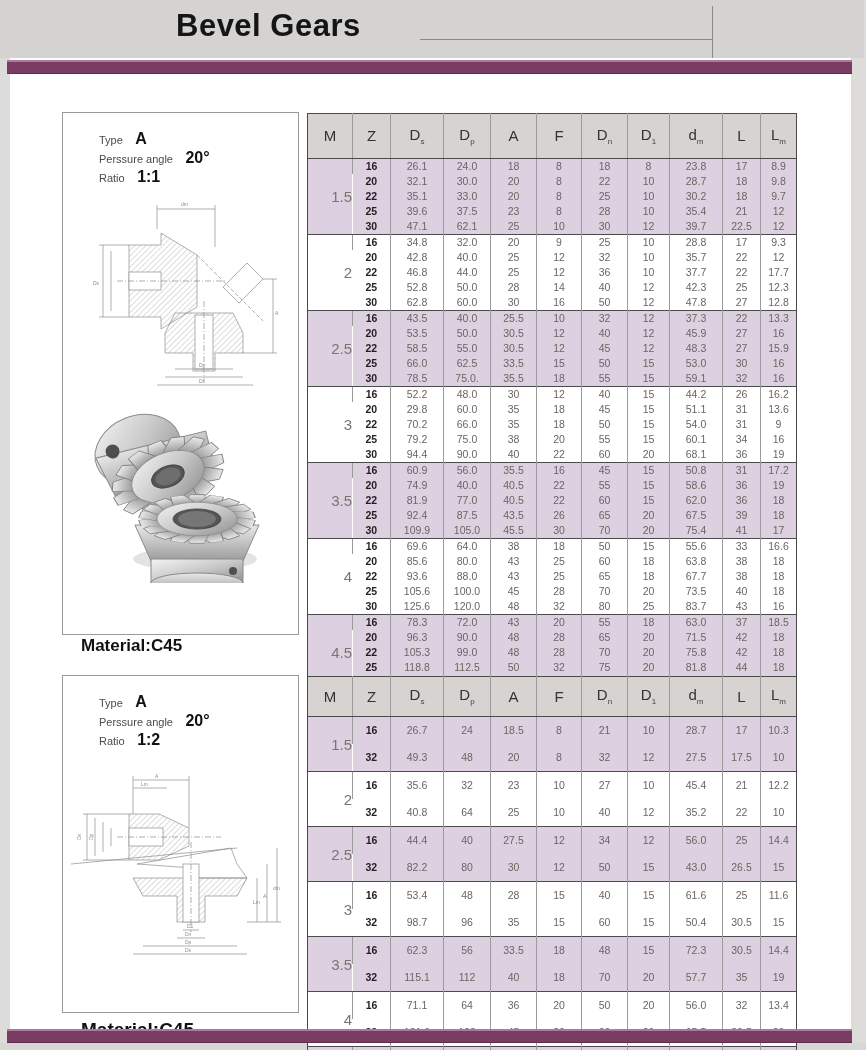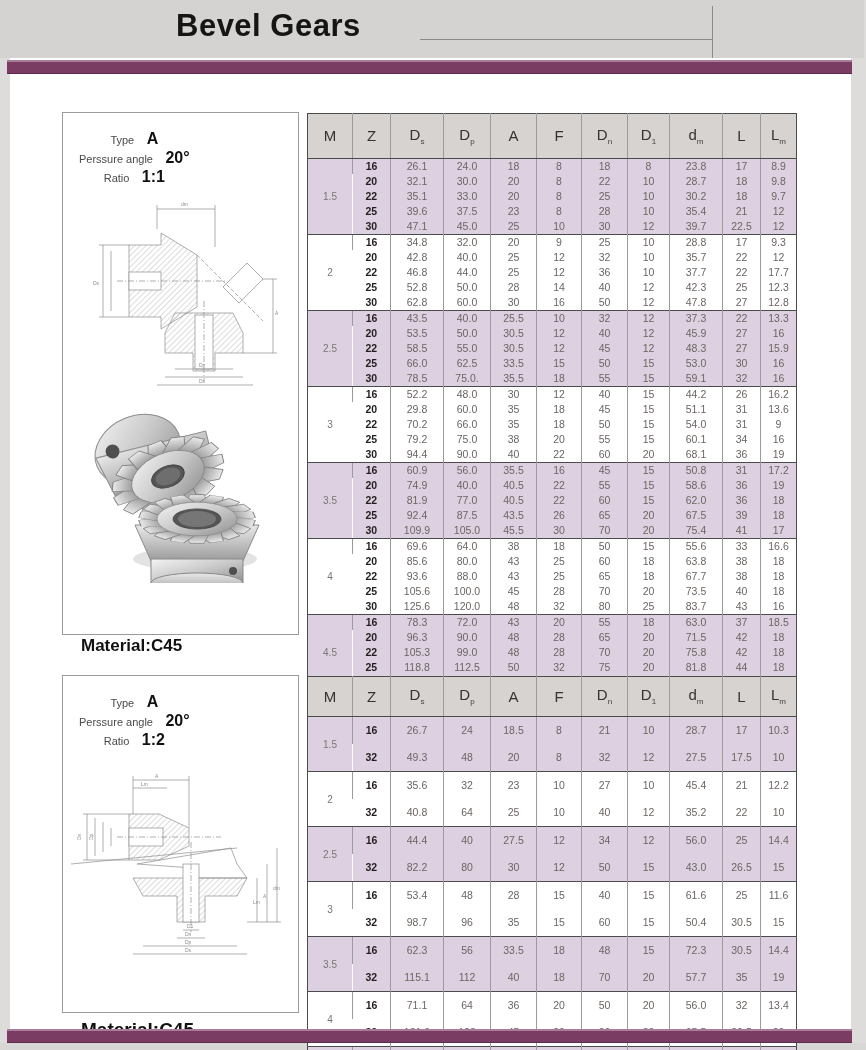--- a/index.html
+++ b/index.html
@@ -12,21 +12,21 @@
   .title-rule{position:absolute;left:420px;top:39px;width:292px;height:1px;background:#8a8a8a;}
   .title-vline{position:absolute;left:712px;top:6px;width:1px;height:52px;background:#8a8a8a;}
   .maroon-bar{position:absolute;left:7px;width:845px;height:11px;background:#7a3c63;border-top:2px solid #aa7c9b;border-bottom:1px solid #5e2c4b;z-index:2;}
   .maroon-bar.top{top:60px;}
   .maroon-bar.bottom{top:1029px;}
   .bottom-gray{position:absolute;left:0;top:1043px;width:866px;height:7px;background:#d9d7d5;}
 
   .info-panel{position:absolute;left:62px;width:237px;border:1px solid #9a9a9a;background:#fff;box-sizing:border-box;z-index:1;}
   #panel1{top:112px;height:523px;}
   #panel2{top:675px;height:338px;}
-  .spec-lines{position:absolute;left:16px;top:18px;color:#3c3c3c;text-align:center;}
+  .spec-lines{position:absolute;left:36px;top:18px;color:#3c3c3c;}
   .spec-line{margin-bottom:2px;line-height:16px;}
   .spec-line .lbl{font-size:11px;color:#4a4a4a;margin-right:8px;}
   .spec-line .val{font-size:16px;font-weight:bold;color:#111;}
   .material{position:absolute;left:18px;font-size:17px;font-weight:bold;color:#111;margin-top:45px;}
   #panel1 .material{top:478px;}
   #panel2 .material{top:298px;font-size:19px;}
   .drawing{position:absolute;}
   #drawing1{left:14px;top:82px;}
   #photo1{left:22px;top:278px;}
   #drawing2{left:8px;top:96px;}
@@ -38,21 +38,21 @@
   .spec-table th,.spec-table td{border-left:1px solid #9b9b9b;text-align:center;overflow:hidden;}
   .spec-table th:first-child,.spec-table td:first-child{border-left:none;}
   .spec-table tr.head-row th{height:42px;background:#d6d3d0;border-bottom:1.5px solid #4a4a4a;font-weight:normal;}
   #table1 .spec-table tr.head-row th{height:37px;}
   .spec-table th .hm{font-size:15px;color:#333;}
   .spec-table th sub{font-size:8px;color:#444;}
   .spec-table tr.band td{background:#ddd1e1;}
   .spec-table tr.gstart td{border-top:1px solid #4a4a4a;}
   .spec-table td{font-size:10.5px;line-height:11px;color:#6b6561;padding:2px 0;}
   #table1 .spec-table td{padding:8px 0;}
-  .spec-table td.mcell{font-size:10px;color:#7a7571;}
+  .spec-table td.mcell{font-size:15px;color:#7a7571;text-align:right;}
   .spec-table td.zcell{font-weight:bold;color:#231d20;}
   
   .spec-table col.c-m{width:45px}.spec-table col.c-z{width:38px}.spec-table col.c-ds{width:53px}
   .spec-table col.c-dp{width:47px}.spec-table col.c-a{width:46px}.spec-table col.c-f{width:45px}
   .spec-table col.c-dn{width:46px}.spec-table col.c-d1{width:42px}.spec-table col.c-dm{width:53px}
   .spec-table col.c-l{width:38px}.spec-table col.c-lm{width:36px}
   svg text{font-family:"Liberation Sans",sans-serif;}
 </style>
 </head>
 <body>
@@ -275,21 +275,21 @@
           <td class="vcell">8</td>
           <td class="vcell">28</td>
           <td class="vcell">10</td>
           <td class="vcell">35.4</td>
           <td class="vcell">21</td>
           <td class="vcell">12</td>
         </tr>
         <tr class="band">
           <td class="zcell">30</td>
           <td class="vcell">47.1</td>
-          <td class="vcell">45.0</td>
+          <td class="vcell">62.1</td>
           <td class="vcell">25</td>
           <td class="vcell">10</td>
           <td class="vcell">30</td>
           <td class="vcell">12</td>
           <td class="vcell">39.7</td>
           <td class="vcell">22.5</td>
           <td class="vcell">12</td>
         </tr>
         <tr class="plain gstart">
           <td rowspan="5" class="mcell">2</td>

